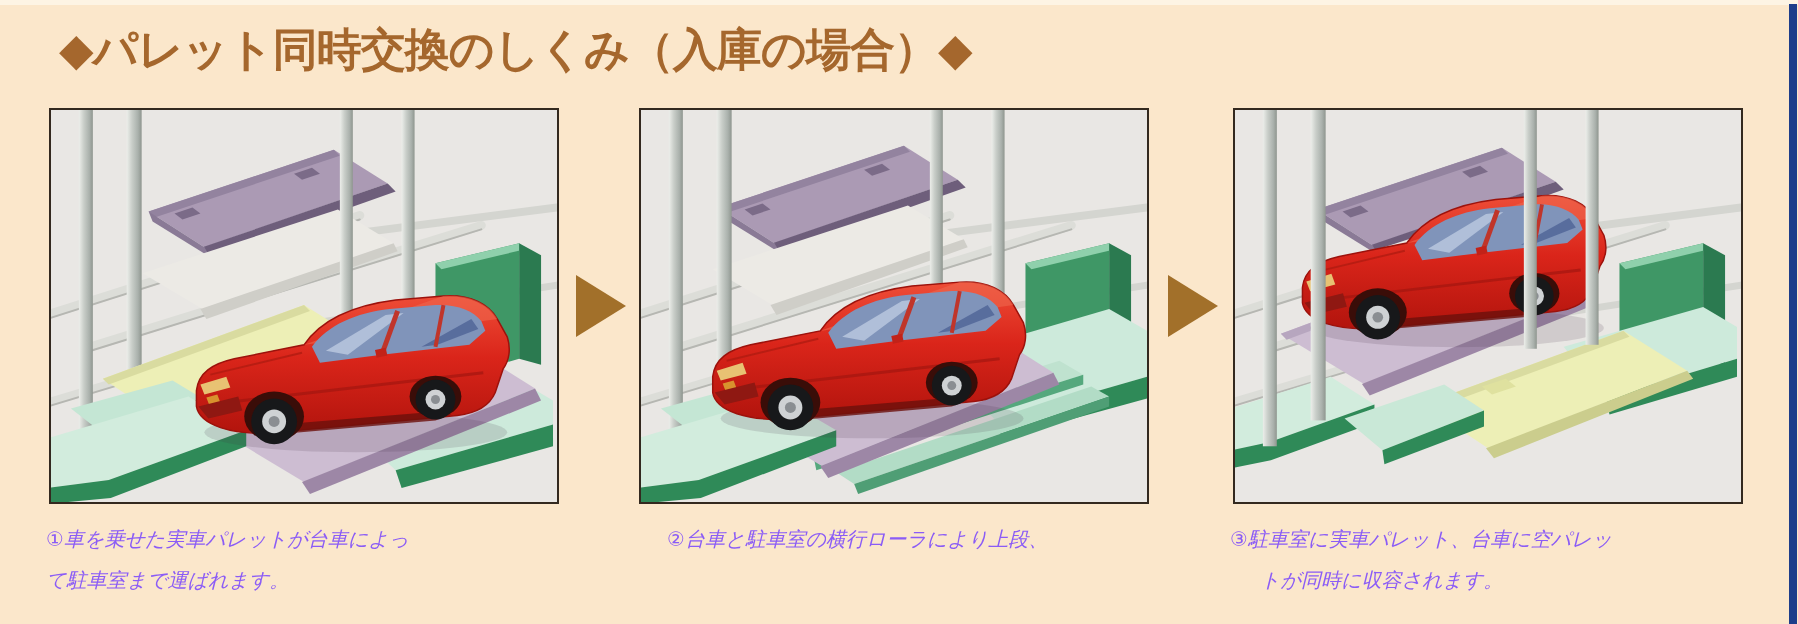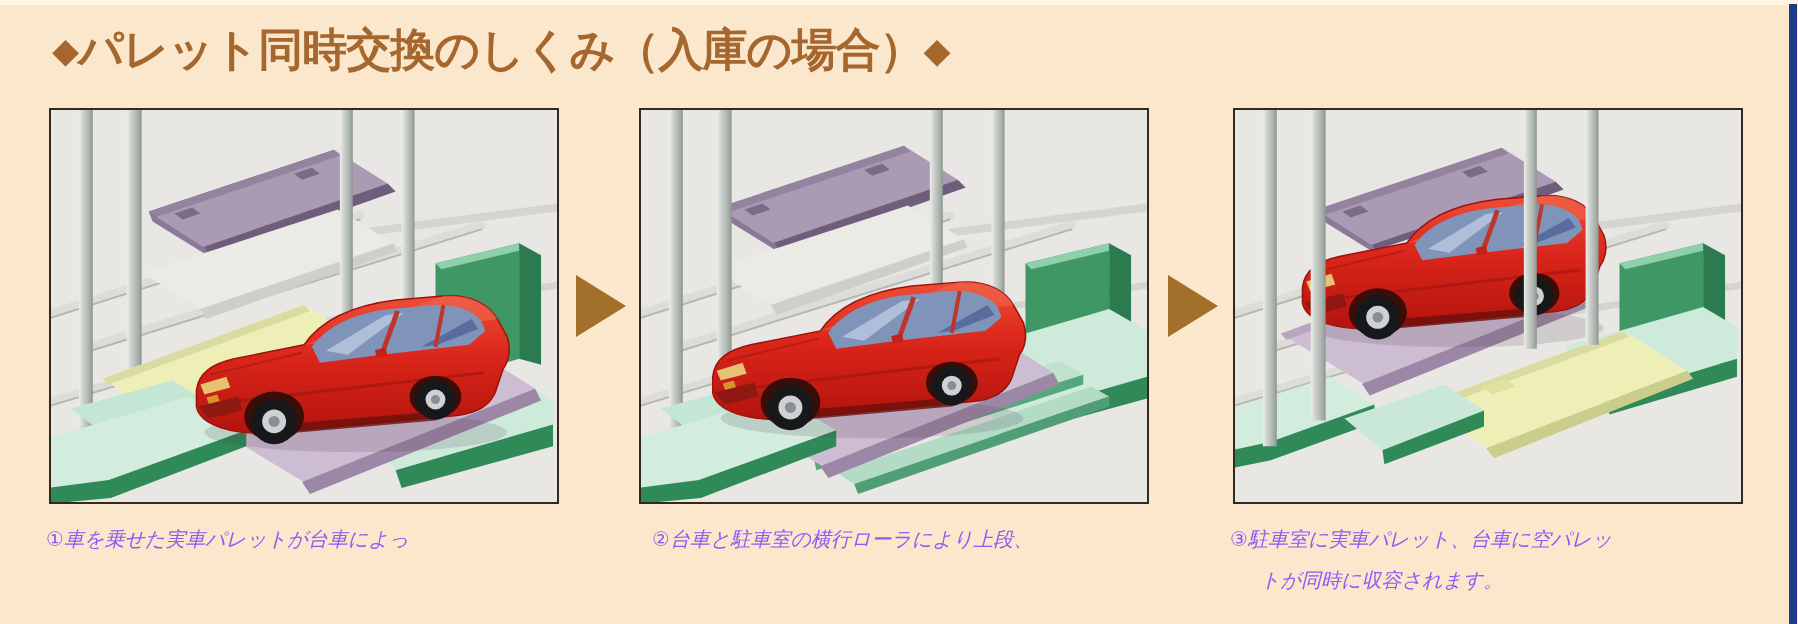--- a/index.html
+++ b/index.html
@@ -4,41 +4,41 @@
 <style>
   html,body{margin:0;padding:0;background:#ffffff;}
   .page{
     position:relative;width:1798px;height:624px;overflow:hidden;
     background:#fbe7cb;
     font-family:"Liberation Sans","DejaVu Sans",sans-serif;
   }
   .top-strip{position:absolute;top:0;left:0;width:100%;height:5px;background:#fdf4e4;}
   .edge-stripe{position:absolute;top:4px;right:1px;width:8px;height:620px;background:#1d3d8a;}
   .title{
-    position:absolute;left:52px;top:20px;
+    position:absolute;left:59px;top:20px;
     font-size:45px;font-weight:700;color:#a5672d;
-    white-space:nowrap;letter-spacing:-1px;font-family:Liberation Mono, monospace;
+    white-space:nowrap;letter-spacing:-1px;
   }
   .panel{
     position:absolute;top:108px;width:510px;height:396px;
     background:#e9e7e4;border:2px solid #33291f;box-sizing:border-box;
   }
   .panel svg{position:absolute;left:0;top:0;width:100%;height:100%;display:block;}
   .p1{left:49px;} .p2{left:639px;} .p3{left:1233px;}
   .arrow{
     position:absolute;top:275px;width:0;height:0;
     border-top:31px solid transparent;border-bottom:31px solid transparent;
     border-left:50px solid #a2702a;
   }
   .a1{left:576px;} .a2{left:1168px;}
   .caption{
     position:absolute;top:519px;width:570px;
     color:#8b5cf6;font-size:20px;line-height:41px;font-weight:500;font-style:italic;
   }
-  .c1{left:46px;} .c2{left:652px;} .c3{left:1230px;}
+  .c1{left:46px;} .c2{left:667px;} .c3{left:1230px;}
   .caption span{display:block;white-space:nowrap;}
   .caption span.indent{padding-left:30px;}
 </style>
 </head>
 <body>
 
 <div class="page">
   <div class="top-strip"></div>
   <div class="edge-stripe"></div>
 
@@ -296,20 +296,21 @@
         <rect x="352" y="0" width="13" height="236" fill="url(#colGrad)"></rect>
       </g>
     </svg>
   </div>
 
   <div class="arrow a1"></div>
   <div class="arrow a2"></div>
 
   <div class="caption c1">
     <span>①車を乗せた実車パレットが台車によっ</span>
+    <span>て駐車室まで運ばれます。</span>
   </div>
   <div class="caption c2">
     <span>②台車と駐車室の横行ローラにより上段、</span>
   </div>
   <div class="caption c3">
     <span>③駐車室に実車パレット、台車に空パレッ</span>
     <span class="indent">トが同時に収容されます。</span>
   </div>
 </div>
 

